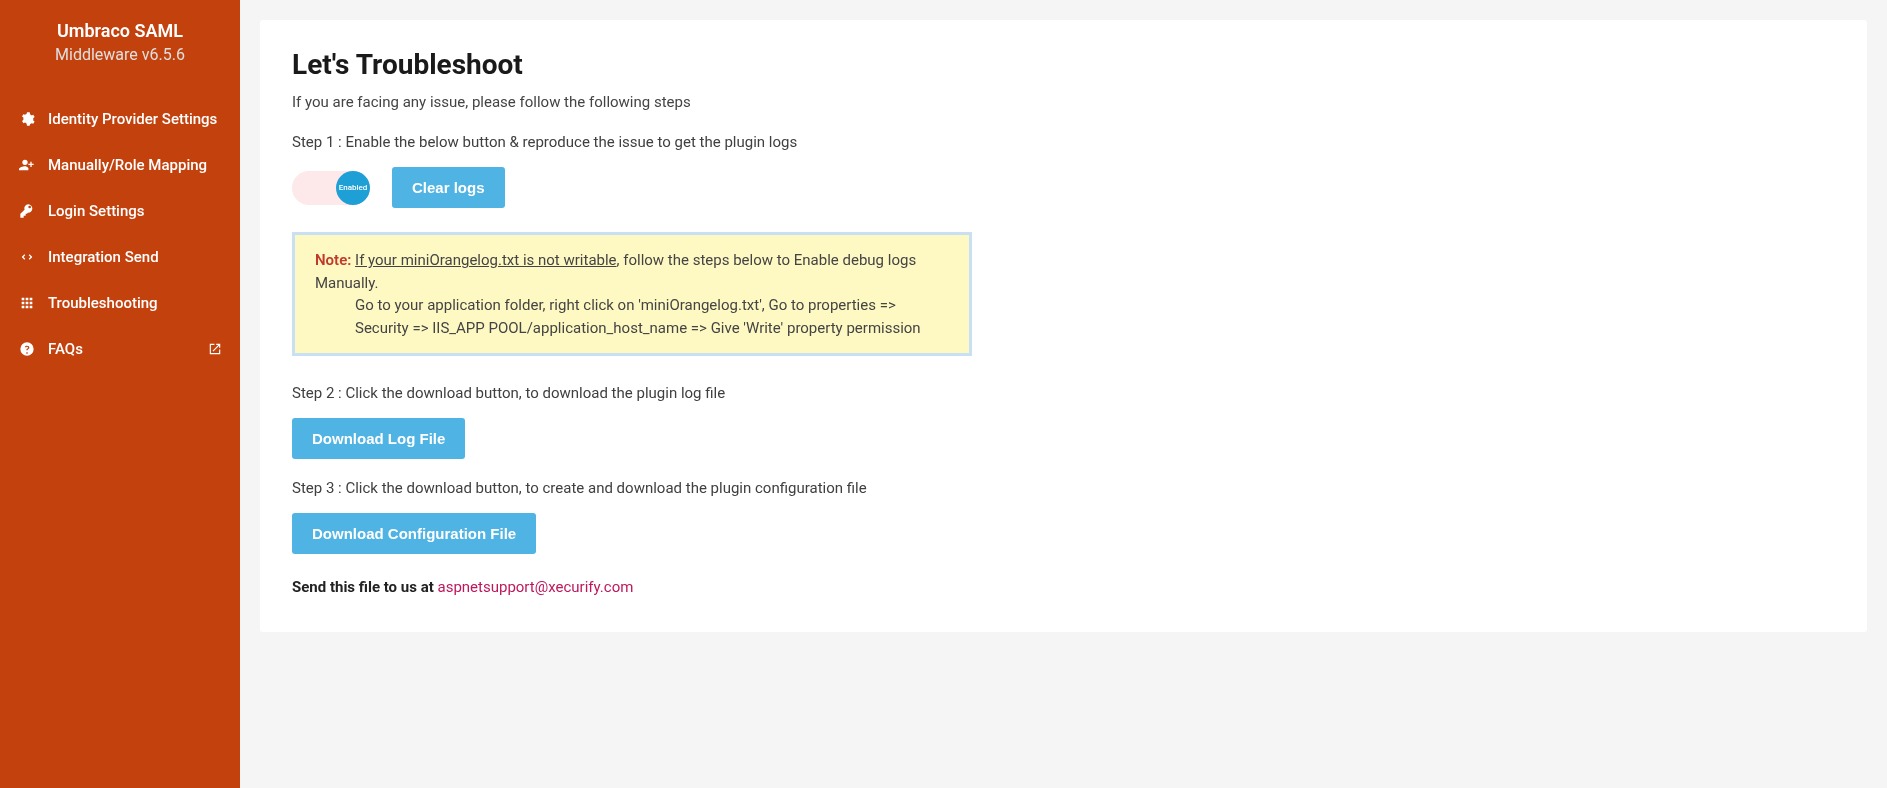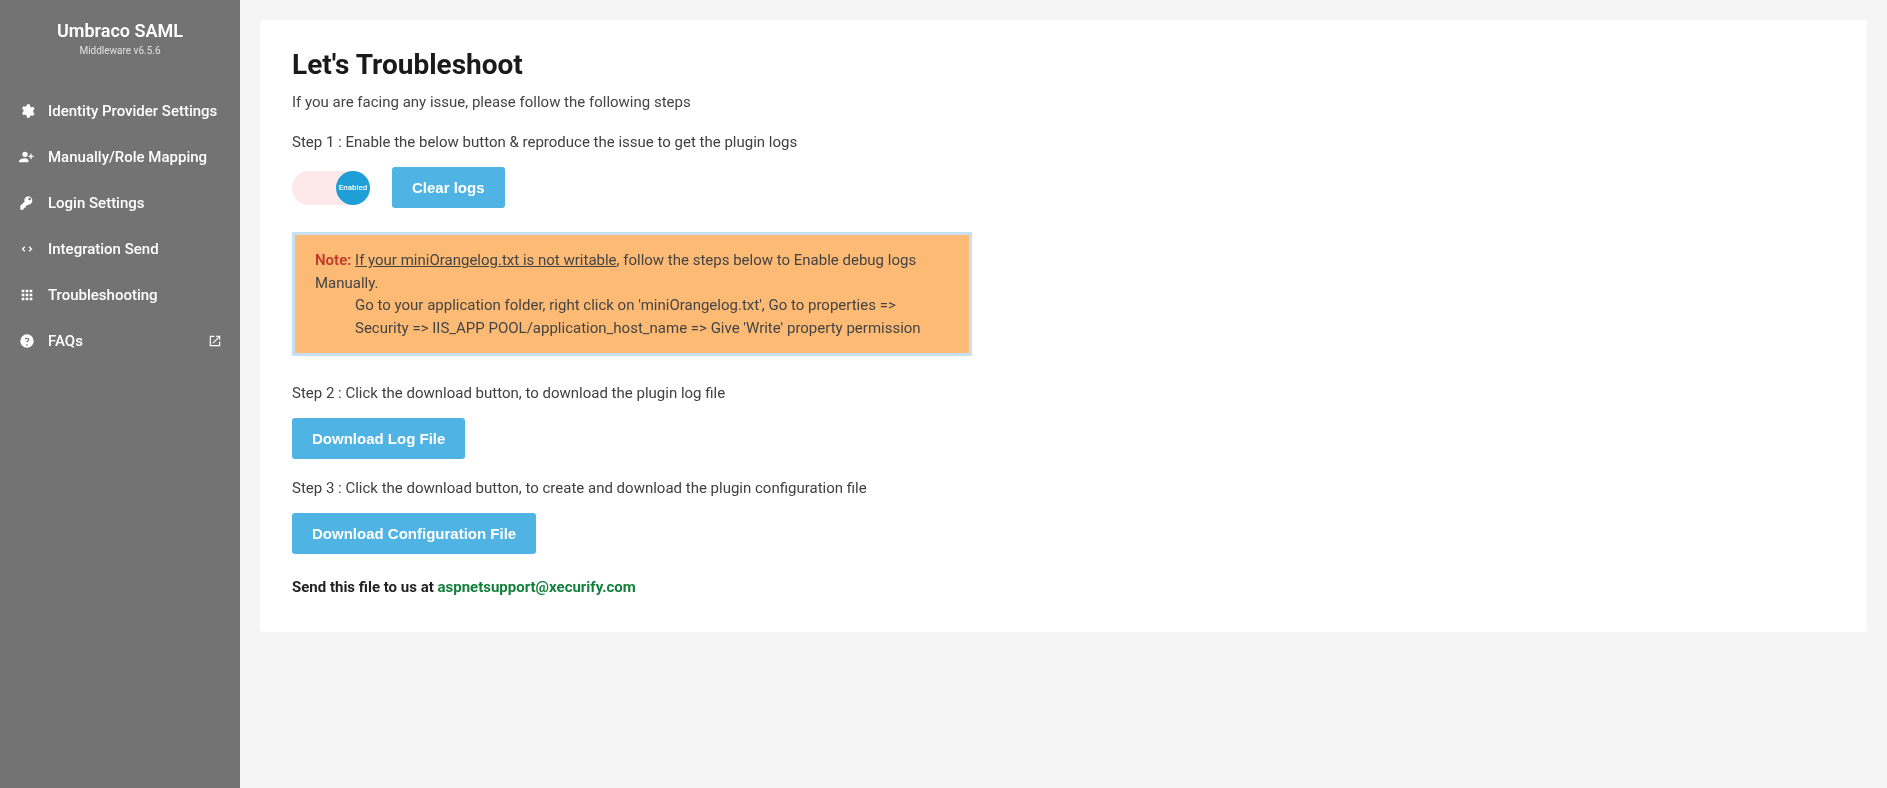--- a/index.html
+++ b/index.html
@@ -11,36 +11,36 @@
       font-family: -apple-system, BlinkMacSystemFont, "Segoe UI", Roboto, "Helvetica Neue", Arial, sans-serif;
       background: #f5f5f5;
       color: #333;
     }
     .layout {
       display: flex;
       min-height: 100vh;
     }
     .sidebar {
       width: 240px;
-      background: #737373;
+      background: #c2410c;
       color: #fff;
       flex-shrink: 0;
       padding-top: 12px;
     }
     .sidebar-header {
       text-align: center;
       padding: 8px 16px 20px;
     }
     .app-title {
       font-size: 18px;
       font-weight: 600;
       color: #fff;
     }
     .app-subtitle {
-      font-size: 10px;
+      font-size: 16px;
       color: #e0e0e0;
       margin-top: 4px;
     }
     .nav-list {
       list-style: none;
       margin-top: 12px;
     }
     .nav-item {
       display: flex;
       align-items: center;
@@ -131,21 +131,21 @@
       color: #fff;
       border: none;
       padding: 12px 20px;
       font-size: 15px;
       font-weight: 600;
       border-radius: 3px;
       cursor: pointer;
     }
     .note-box {
       border: 3px solid #c9dff3;
-      background: #fdba74;
+      background: #fef9c3;
       padding: 14px 20px;
       margin: 24px 0 28px;
       max-width: 680px;
       font-size: 15px;
       line-height: 1.5;
       color: #444;
     }
     .note-label {
       color: #c0392b;
       font-weight: 600;
@@ -157,23 +157,23 @@
       display: block;
       margin-left: 40px;
     }
     .send-line {
       font-size: 15px;
       font-weight: 700;
       color: #222;
       margin-top: 24px;
     }
     .email-link {
-      color: #15803d;
+      color: #be185d;
       text-decoration: none;
-      font-weight: 700;
+      font-weight: 400;
     }
     .mb {
       margin-bottom: 20px;
     }
   </style>
 </head>
 <body>
 
 <div class="layout">
   <aside class="sidebar">

